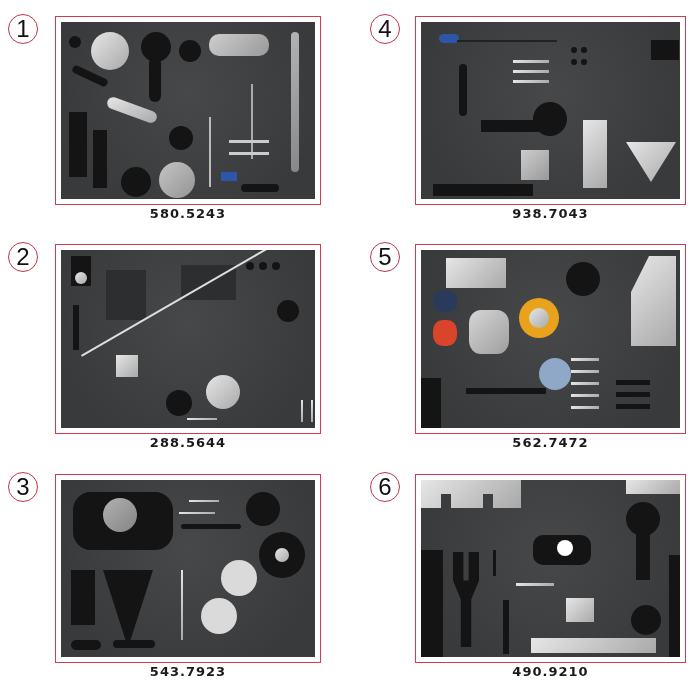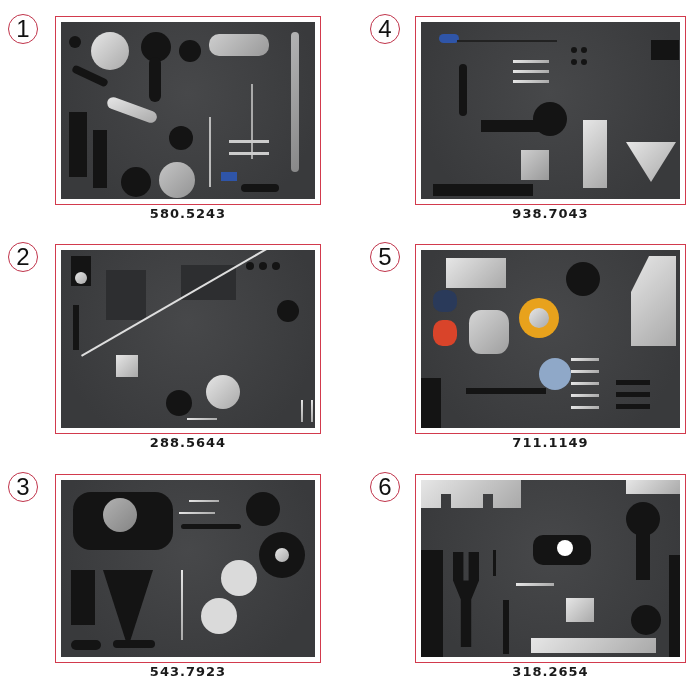--- a/index.html
+++ b/index.html
@@ -121,21 +121,21 @@
       <div class="t slv" style="left:150px;top:132px;width:28px;height:3px;"></div>
       <div class="t slv" style="left:150px;top:144px;width:28px;height:3px;"></div>
       <div class="t slv" style="left:150px;top:156px;width:28px;height:3px;"></div>
       <div class="t blk" style="left:195px;top:130px;width:34px;height:5px;"></div>
       <div class="t blk" style="left:195px;top:142px;width:34px;height:5px;"></div>
       <div class="t blk" style="left:195px;top:154px;width:34px;height:5px;"></div>
       <div class="t blk" style="left:0px;top:128px;width:20px;height:50px;"></div>
       <div class="t blk" style="left:45px;top:138px;width:80px;height:6px;"></div>
     </div>
   </div>
-  <div class="code" style="left:415px;top:435px;width:271px;">711.1149</div>
+  <div class="code" style="left:415px;top:435px;width:271px;">562.7472</div>
 </div>
 
 <div class="kit">
   <div class="num" style="left:8px;top:472px;">3</div>
   <div class="frame" style="left:55px;top:474px;width:266px;height:189px;">
     <div class="tray">
       <div class="t blk" style="left:12px;top:12px;width:100px;height:58px;border-radius:18px;"></div>
       <div class="t slv rnd" style="left:42px;top:18px;width:34px;height:34px;opacity:.75;"></div>
       <div class="t slv" style="left:128px;top:20px;width:30px;height:2px;"></div>
       <div class="t slv" style="left:118px;top:32px;width:36px;height:2px;"></div>
@@ -169,14 +169,14 @@
       <div class="t blk" style="left:32px;top:72px;width:26px;height:95px;clip-path:polygon(0 0,40% 0,40% 30%,60% 30%,60% 0,100% 0,100% 30%,70% 50%,70% 100%,30% 100%,30% 50%,0 30%);"></div>
       <div class="t blk" style="left:72px;top:70px;width:3px;height:26px;"></div>
       <div class="t blk" style="left:82px;top:120px;width:6px;height:54px;"></div>
       <div class="t slv" style="left:95px;top:103px;width:38px;height:3px;"></div>
       <div class="t slv" style="left:145px;top:118px;width:28px;height:24px;"></div>
       <div class="t blk rnd" style="left:210px;top:125px;width:30px;height:30px;"></div>
       <div class="t slv" style="left:110px;top:158px;width:125px;height:15px;"></div>
       <div class="t blk" style="left:248px;top:75px;width:14px;height:105px;"></div>
     </div>
   </div>
-  <div class="code" style="left:415px;top:664px;width:271px;">318.2654</div>
+  <div class="code" style="left:415px;top:664px;width:271px;">490.9210</div>
 </div>
 
 </body></html>

